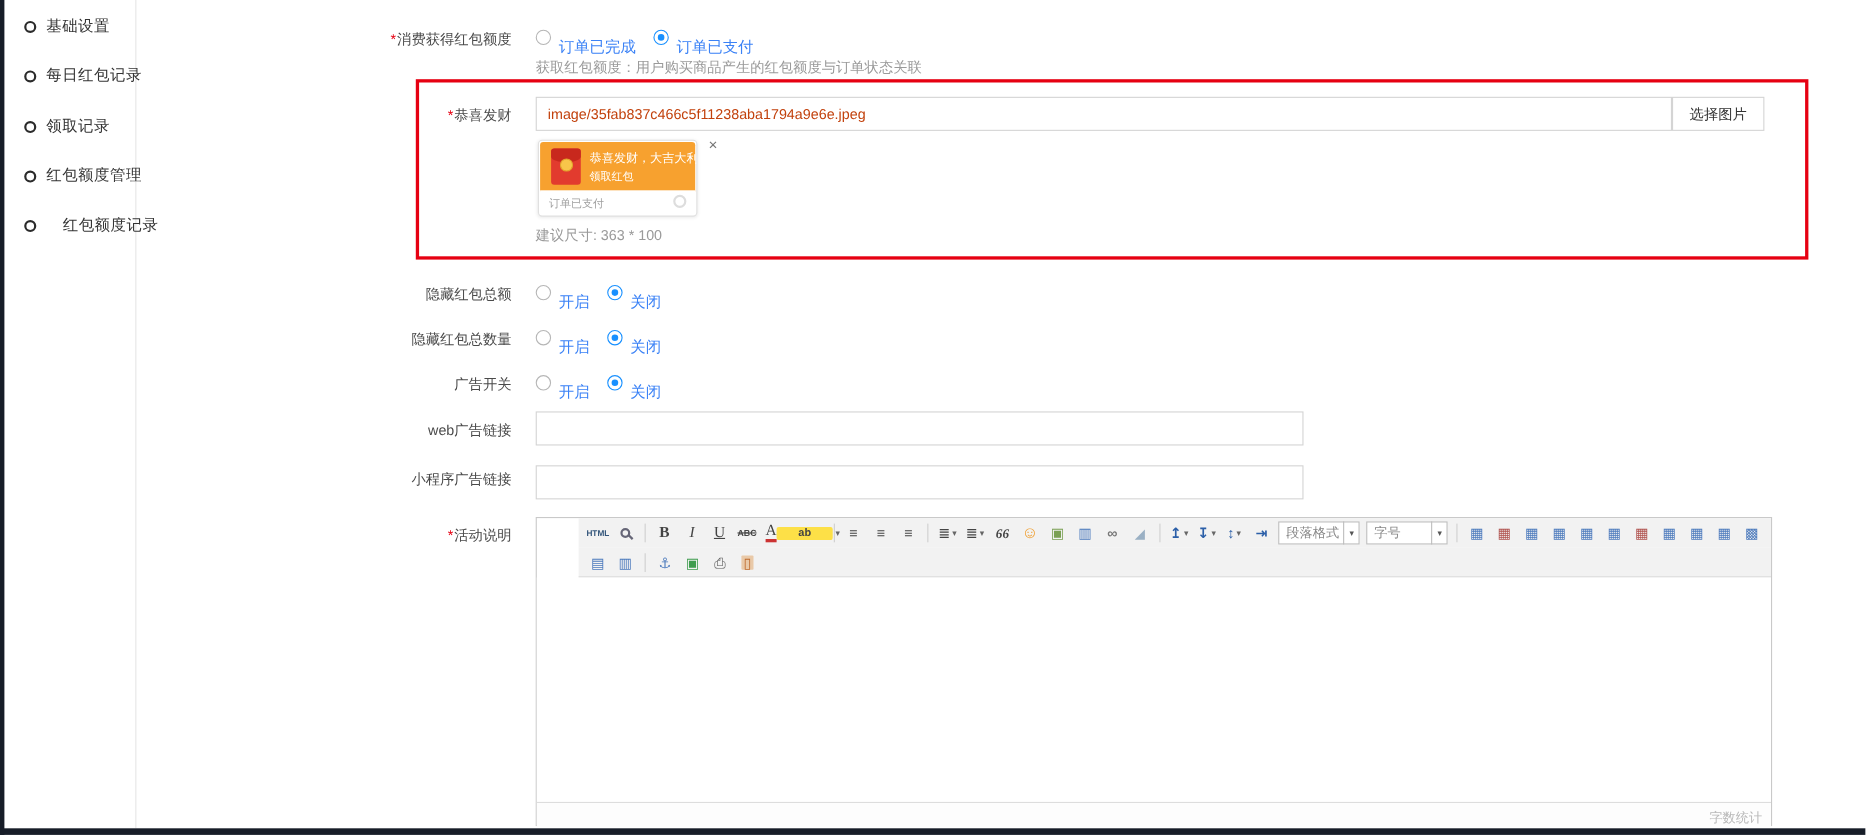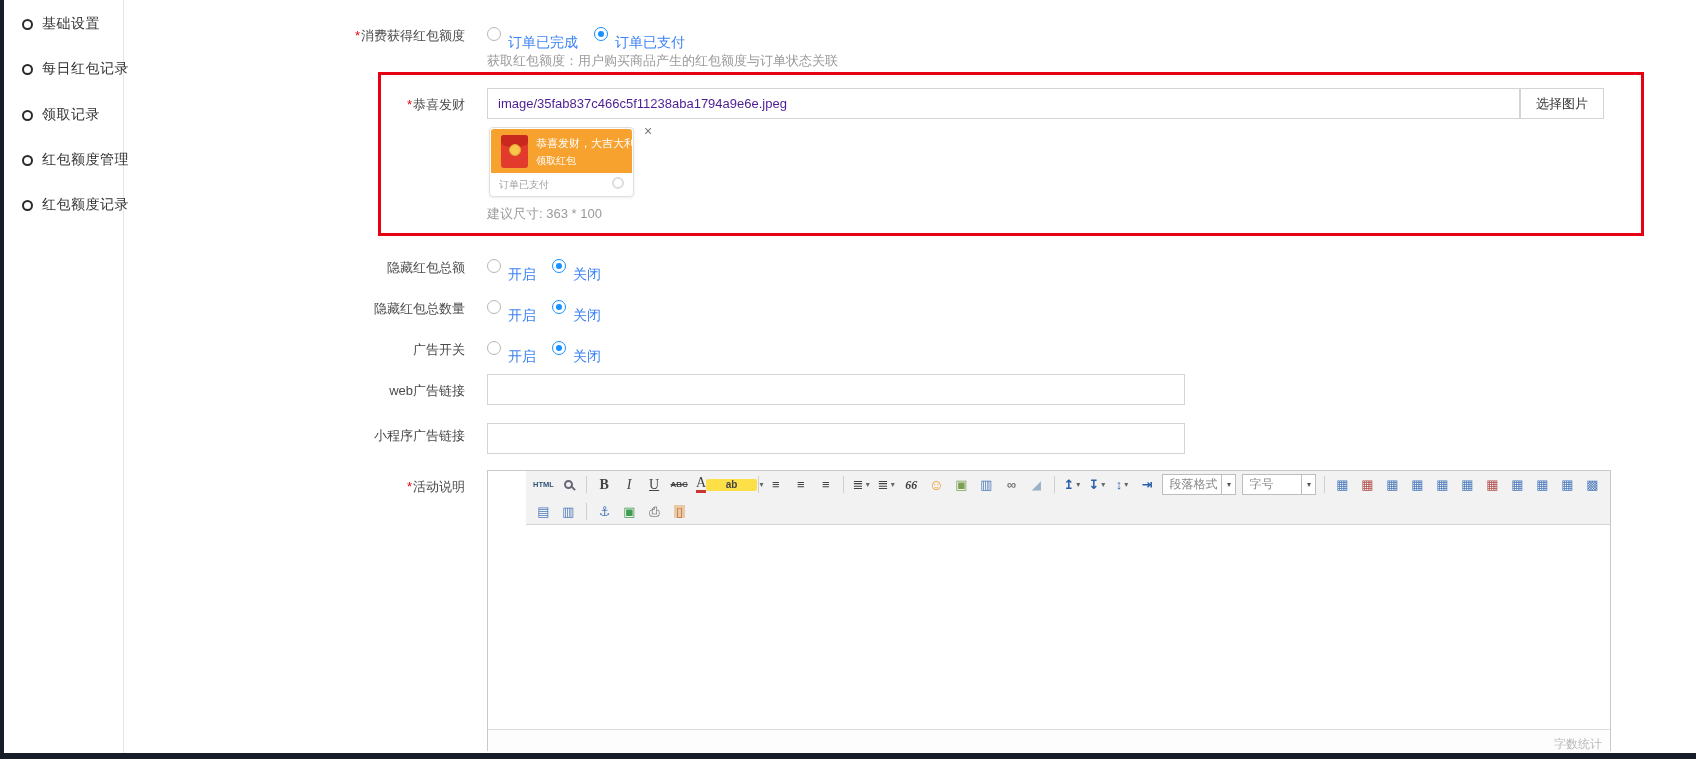--- a/index.html
+++ b/index.html
@@ -25,21 +25,21 @@
 
   
   .radio-row { position:absolute; display:flex; align-items:center; }
   .radio { display:flex; align-items:center; margin-right:16px; cursor:pointer; }
   .rb { width:14px; height:14px; border:1px solid #b6b6b6; border-radius:50%; background:#fff; position:relative; flex:0 0 auto; }
   .rb.on { border-color:#1890ff; }
   .rb.on::after { content:""; position:absolute; left:3px; top:3px; width:6px; height:6px; border-radius:50%; background:#1890ff; }
   .rlabel { margin-left:7px; font-size:14px; color:#3b82f6;margin-top:18px; }
 
   
-  .tinput { position:absolute; height:31px; border:1px solid #d4d4d4; background:#fff; font-size:13px; color:#4c1d95;
+  .tinput { position:absolute; height:31px; border:1px solid #d4d4d4; background:#fff; font-size:13px; color:#c2410c;
             padding:0 10px; font-family:"Liberation Sans","DejaVu Sans",sans-serif; outline:none; }
   .pick-btn { position:absolute; height:31px; border:1px solid #d4d4d4; background:#fff; font-size:13px; color:#333;
               cursor:pointer; text-align:center; line-height:29px; }
 
   
   .annotation { position:absolute; left:378px; top:72px; width:1266px; height:164px; border:3px solid #e60012; z-index:20; pointer-events:none; }
 
   
   .pcard { position:absolute; left:489px; top:127px; width:145px; height:70px; background:#fff; border:1px solid #e0e0e0;
            border-radius:4px; box-shadow:0 1px 3px rgba(0,0,0,.08); overflow:hidden; }
@@ -117,21 +117,21 @@
       <span class="side-label" data-name="sidebar-item-label">每日红包记录</span>
     </div>
     <div class="side-item" style="top:103px;" data-name="sidebar-item-claim-records">
       <span class="side-ring" data-name="circle-icon"></span>
       <span class="side-label" data-name="sidebar-item-label">领取记录</span>
     </div>
     <div class="side-item" style="top:148px;" data-name="sidebar-item-quota-management">
       <span class="side-ring" data-name="circle-icon"></span>
       <span class="side-label" data-name="sidebar-item-label">红包额度管理</span>
     </div>
-    <div class="side-item" style="top:193px;" data-name="sidebar-item-quota-records">
+    <div class="side-item" style="top:193px;gap:15px;" data-name="sidebar-item-quota-records">
       <span class="side-ring" data-name="circle-icon"></span>
       <span class="side-label" data-name="sidebar-item-label">红包额度记录</span>
     </div>
   </aside>
 
   <main class="main" data-name="settings-form">
 
     <div class="flabel" style="left:128px; top:27px; width:185px;" data-name="order-quota-label">
       <span class="req" data-name="required-asterisk">*</span><span>消费获得红包额度</span>
     </div>

